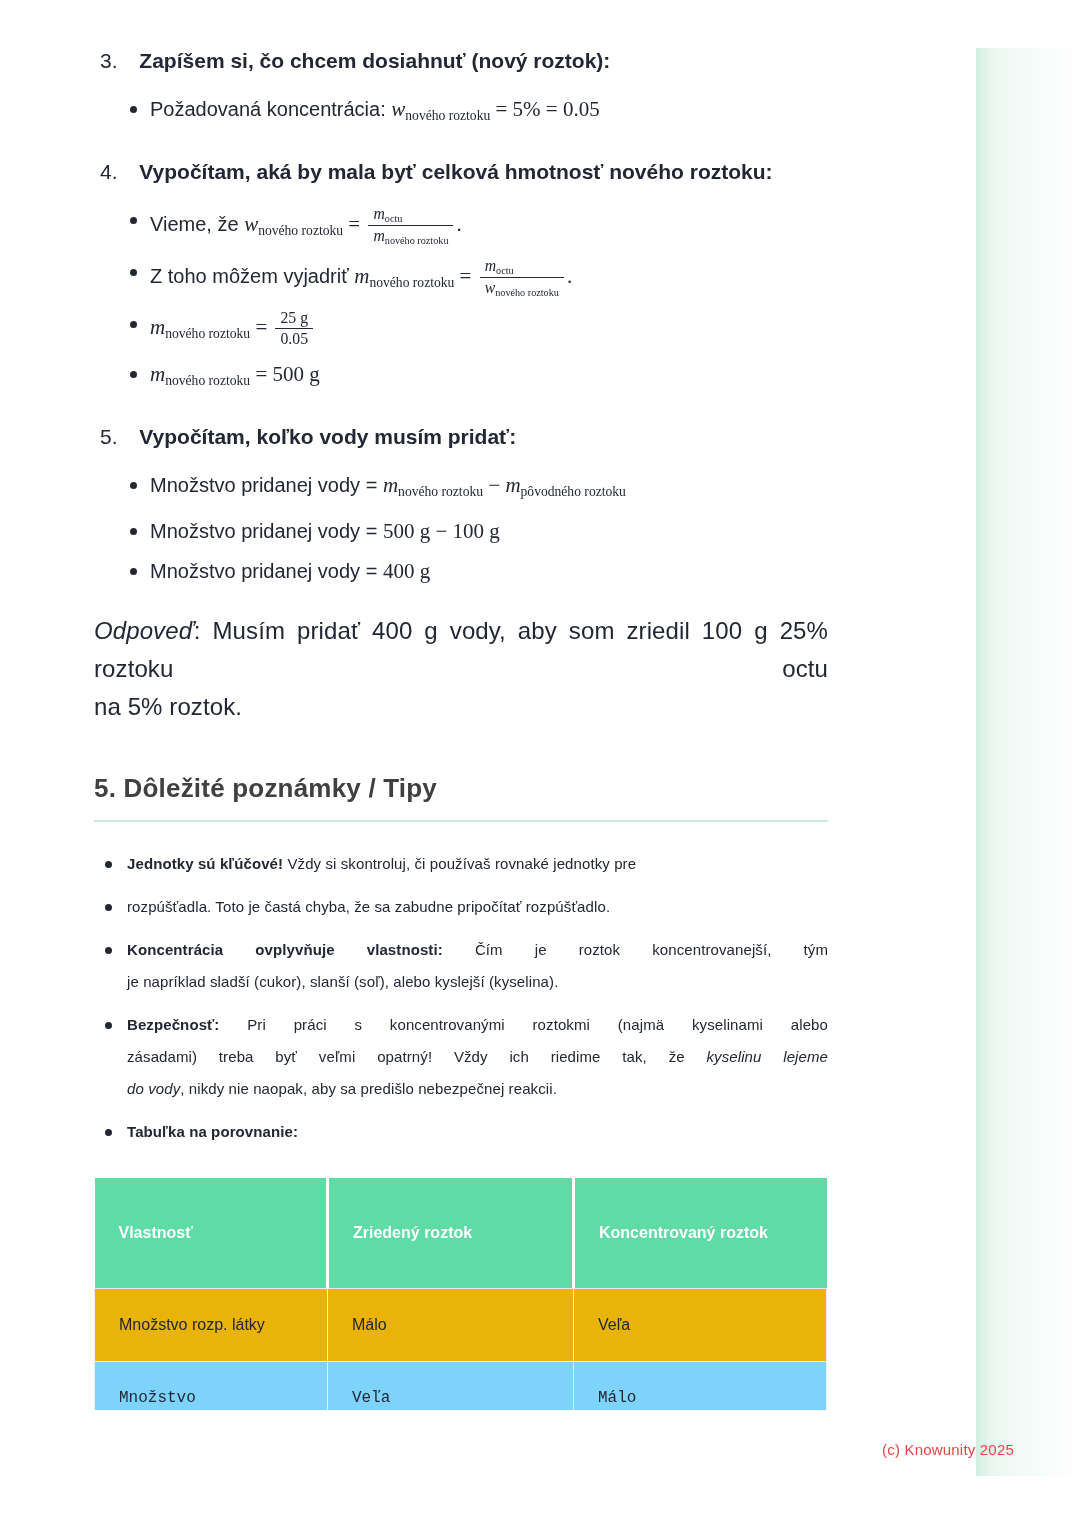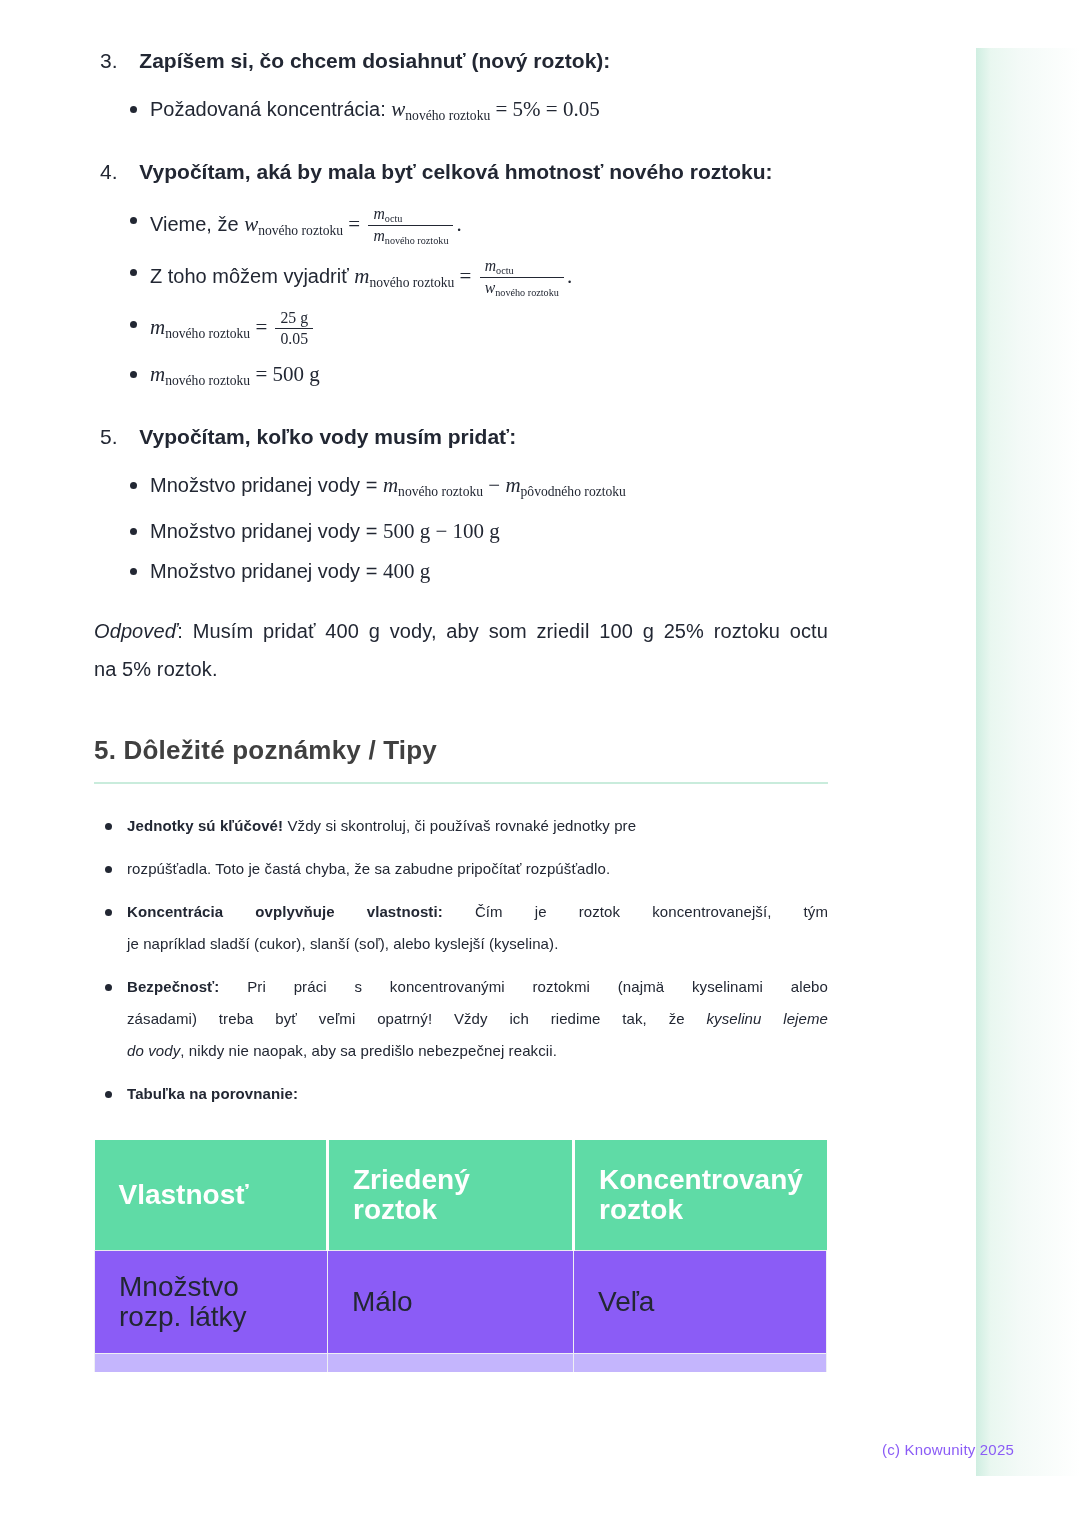--- a/index.html
+++ b/index.html
@@ -36,54 +36,54 @@
   .sg-s { font-family:"Liberation Serif", serif; font-size:0.68em; vertical-align:-0.28em; }
   .frac {
     display:inline-flex; flex-direction:column; 
     vertical-align:middle; font-size:15px; line-height:1.15; margin:0 3px;
     font-family:"Liberation Serif", serif;
   }
   .frac .fnum { padding:0 5px 1px; border-bottom:1.3px solid #222733; }
   .frac .fden { padding:1px 5px 0; }
 
   
-  .answer { margin-top:22px; font-size:20px; line-height:38px; letter-spacing:0.1px; }
+  .answer { margin-top:22px; font-size:24px; line-height:38px; letter-spacing:0.1px; }
   .answer .line:not(:last-child) { text-align:justify; text-align-last:justify; }
 
   
   .section-title { margin:42px 0 0; color:#404040; font-size:26px; line-height:40px; font-weight:700; letter-spacing:0.2px; }
   .section-rule { margin:12px 0 0; border:none; border-top:2px solid #c9ecdc; width:100%; }
 
   
   .tips { list-style:none; margin:26px 0 0; padding:0; }
   .tips li {
     position:relative; padding-left:33px; margin-bottom:11px;
     font-size:15px; line-height:32px; letter-spacing:0.1px;
   }
   .tips .bdot { left:11px; top:13px; }
   .tips .line:not(:last-child) { text-align:justify; text-align-last:justify; }
   .line { display:block; }
 
   
   .table-clip { margin-top:30px; height:232px; overflow:hidden; }
-  table.cmp { width:732px; border-collapse:collapse; font-size:28px; color:#222733; table-layout:fixed; }
+  table.cmp { width:732px; border-collapse:collapse; font-size:16px; color:#222733; table-layout:fixed; }
   table.cmp thead th {
     background:#5fdba6; color:#ffffff; font-weight:700; text-align:left;
     padding:0 20px 0 24px; line-height:30px; vertical-align:middle;
     height:110px; box-sizing:border-box; border-right:3px solid #ffffff;
   }
   table.cmp thead th:last-child { border-right:none; }
   table.cmp col.c1 { width:233px; } table.cmp col.c2 { width:246px; } table.cmp col.c3 { width:253px; }
   table.cmp tbody td {
     padding:21px 20px 21px 24px; line-height:30px; box-sizing:border-box;
-    border:1px solid #eef0f3; border-top:1px solid #e8eaee; background:#8b5cf6;
+    border:1px solid #eef0f3; border-top:1px solid #e8eaee; background:#eab308;
   }
-  table.cmp tbody tr.alt td { background:#c4b5fd; }
+  table.cmp tbody tr.alt td { background:#7dd3fc;font-family:Liberation Mono, monospace; }
 
-  .copyright { position:absolute; top:1441px; right:66px; font-size:15px; color:#8b5cf6; letter-spacing:0.2px; }
+  .copyright { position:absolute; top:1441px; right:66px; font-size:15px; color:#ef4444; letter-spacing:0.2px; }
 </style>
 </head>
 <body>
 
 <div class="band"></div>
 
 <div class="content">
 
   <div class="step">
     <div class="step-title">

